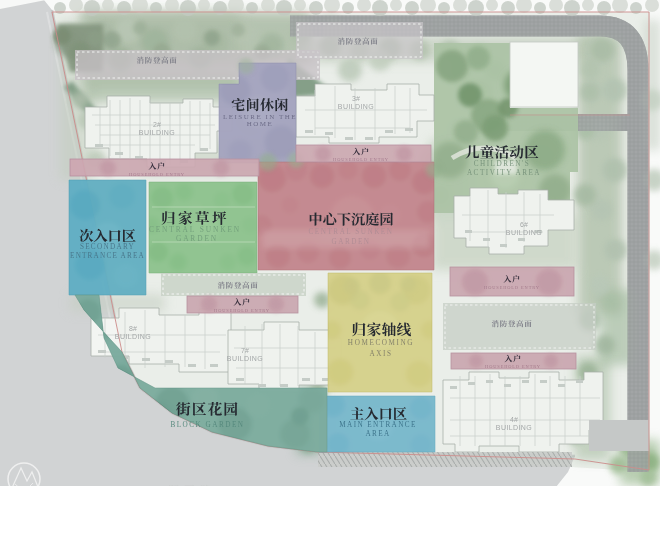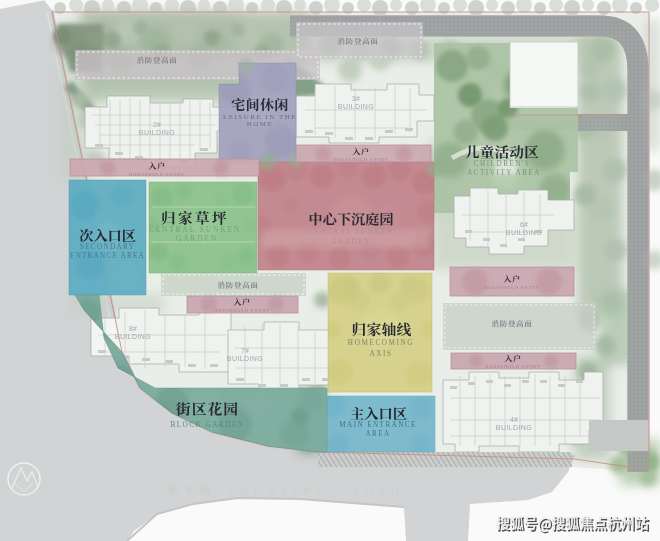--- a/index.html
+++ b/index.html
@@ -1,14 +1,14 @@
 <!DOCTYPE html>
 <html><head><meta charset="utf-8"><style>
 html,body{margin:0;padding:0;background:#fff}
-#wrap{position:relative;width:660px;height:541px;overflow:hidden;font-family:"Liberation Sans",sans-serif}
+#wrap{position:relative;width:660px;height:486px;overflow:hidden;font-family:"Liberation Sans",sans-serif}
 </style></head><body>
 <div id="wrap">
 <svg width="660" height="541" viewBox="0 0 660 541" xmlns="http://www.w3.org/2000/svg">
 <defs>
 <filter id="b2" x="-60%" y="-60%" width="220%" height="220%">
           <feGaussianBlur stdDeviation="2"></feGaussianBlur>
         </filter>
 <filter id="b3" x="-60%" y="-60%" width="220%" height="220%">
           <feGaussianBlur stdDeviation="3.2"></feGaussianBlur>
         </filter>

